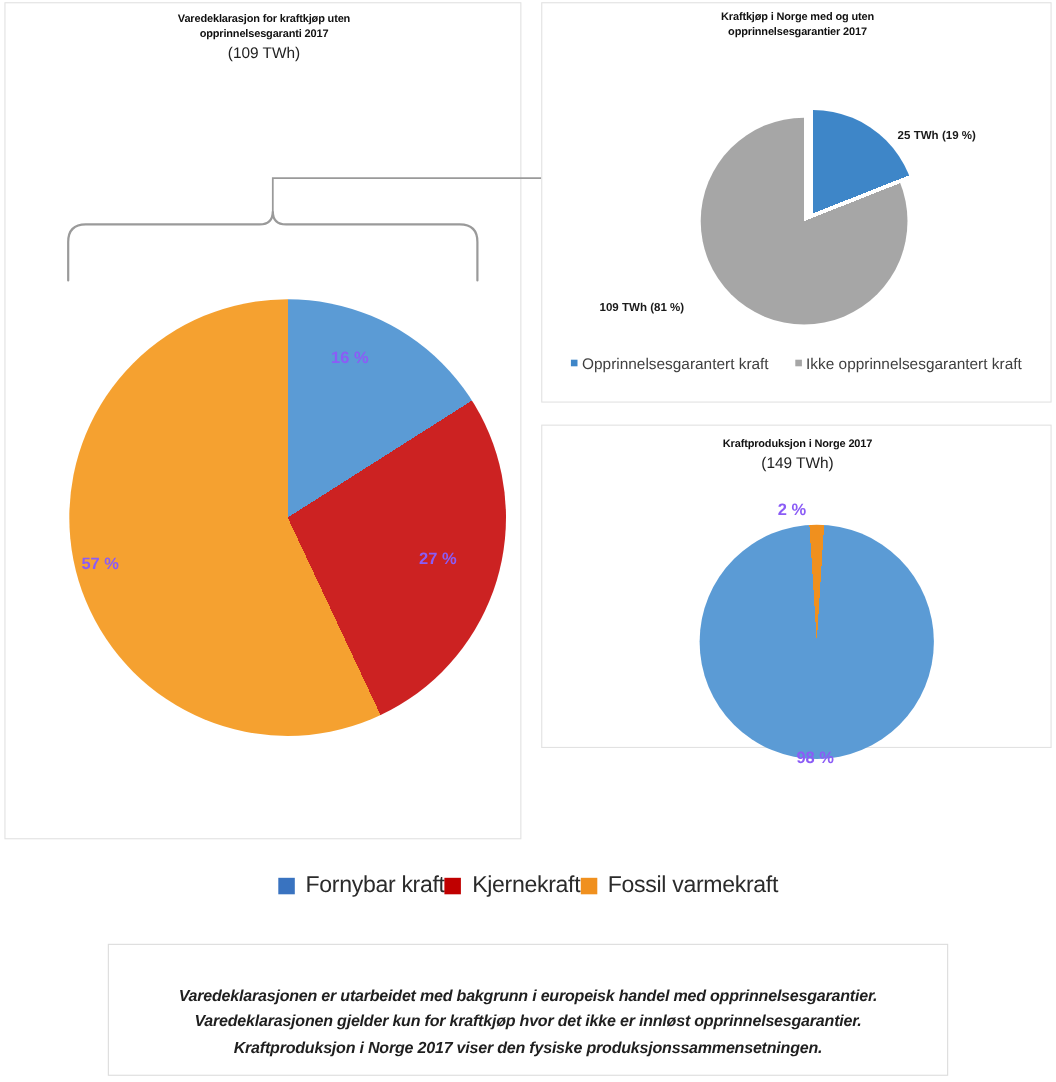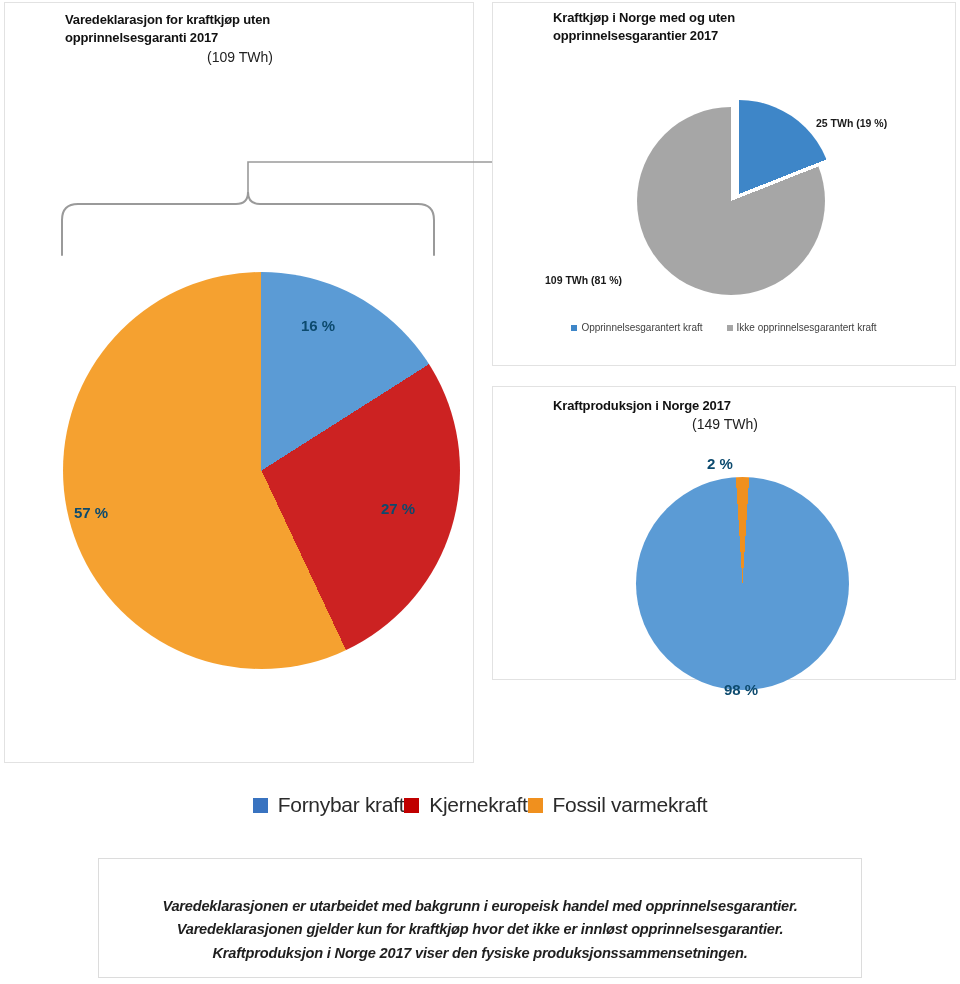--- a/index.html
+++ b/index.html
@@ -15,23 +15,23 @@
   .panel {
     position: absolute;
     background: #ffffff;
     border: 1px solid #e2e2e2;
   }
   #panel-left   { left: 4px;   top: 2px;   width: 470px; height: 761px; }
   #panel-tr     { left: 492px; top: 2px;   width: 464px; height: 364px; }
   #panel-br     { left: 492px; top: 386px; width: 464px; height: 294px; }
 
   .ptitle {
-    text-align: left;
+    text-align: center;
     font-weight: bold;
-    font-size: 13px;
+    font-size: 10px;
     line-height: 1.42;
     color: #111;
     letter-spacing: -0.15px;
   }
   .psub {
     text-align: center;
     font-size: 14px;
     line-height: 1.42;
     color: #222;
     font-weight: normal;
@@ -47,40 +47,40 @@
     left: 63px; top: 272px; width: 397px; height: 397px;
   }
   #pie-tr-gray { left: 637px; top: 107px; width: 188px; height: 188px; }
   #pie-tr-blue { position: absolute; left: 645px; top: 100px; width: 188px; height: 188px; }
   #pie-br { left: 636px; top: 477px; width: 213px; height: 213px; }
 
   .slice-label {
     position: absolute;
     font-weight: bold;
     font-size: 15px;
-    color: #0c4a6e;
+    color: #8b5cf6;
     white-space: nowrap;
   }
   .callout-label {
     position: absolute;
     font-size: 10.5px;
     color: #1a1a1a;
     white-space: nowrap;
     font-weight: bold;
   }
 
   
   #tr-legend {
     position: absolute;
     left: 512px; top: 322px;
     width: 424px;
     display: flex;
     justify-content: center;
     gap: 24px;
-    font-size: 10px;
+    font-size: 14px;
     color: #3f3f3f;
   }
   #tr-legend .item { display: flex; align-items: center; gap: 4px; white-space: nowrap; }
   #tr-legend .sq { width: 6px; height: 6px; display: inline-block; }
 
   
   #main-legend {
     position: absolute;
     left: 0; top: 793px; width: 960px;
     display: flex;

